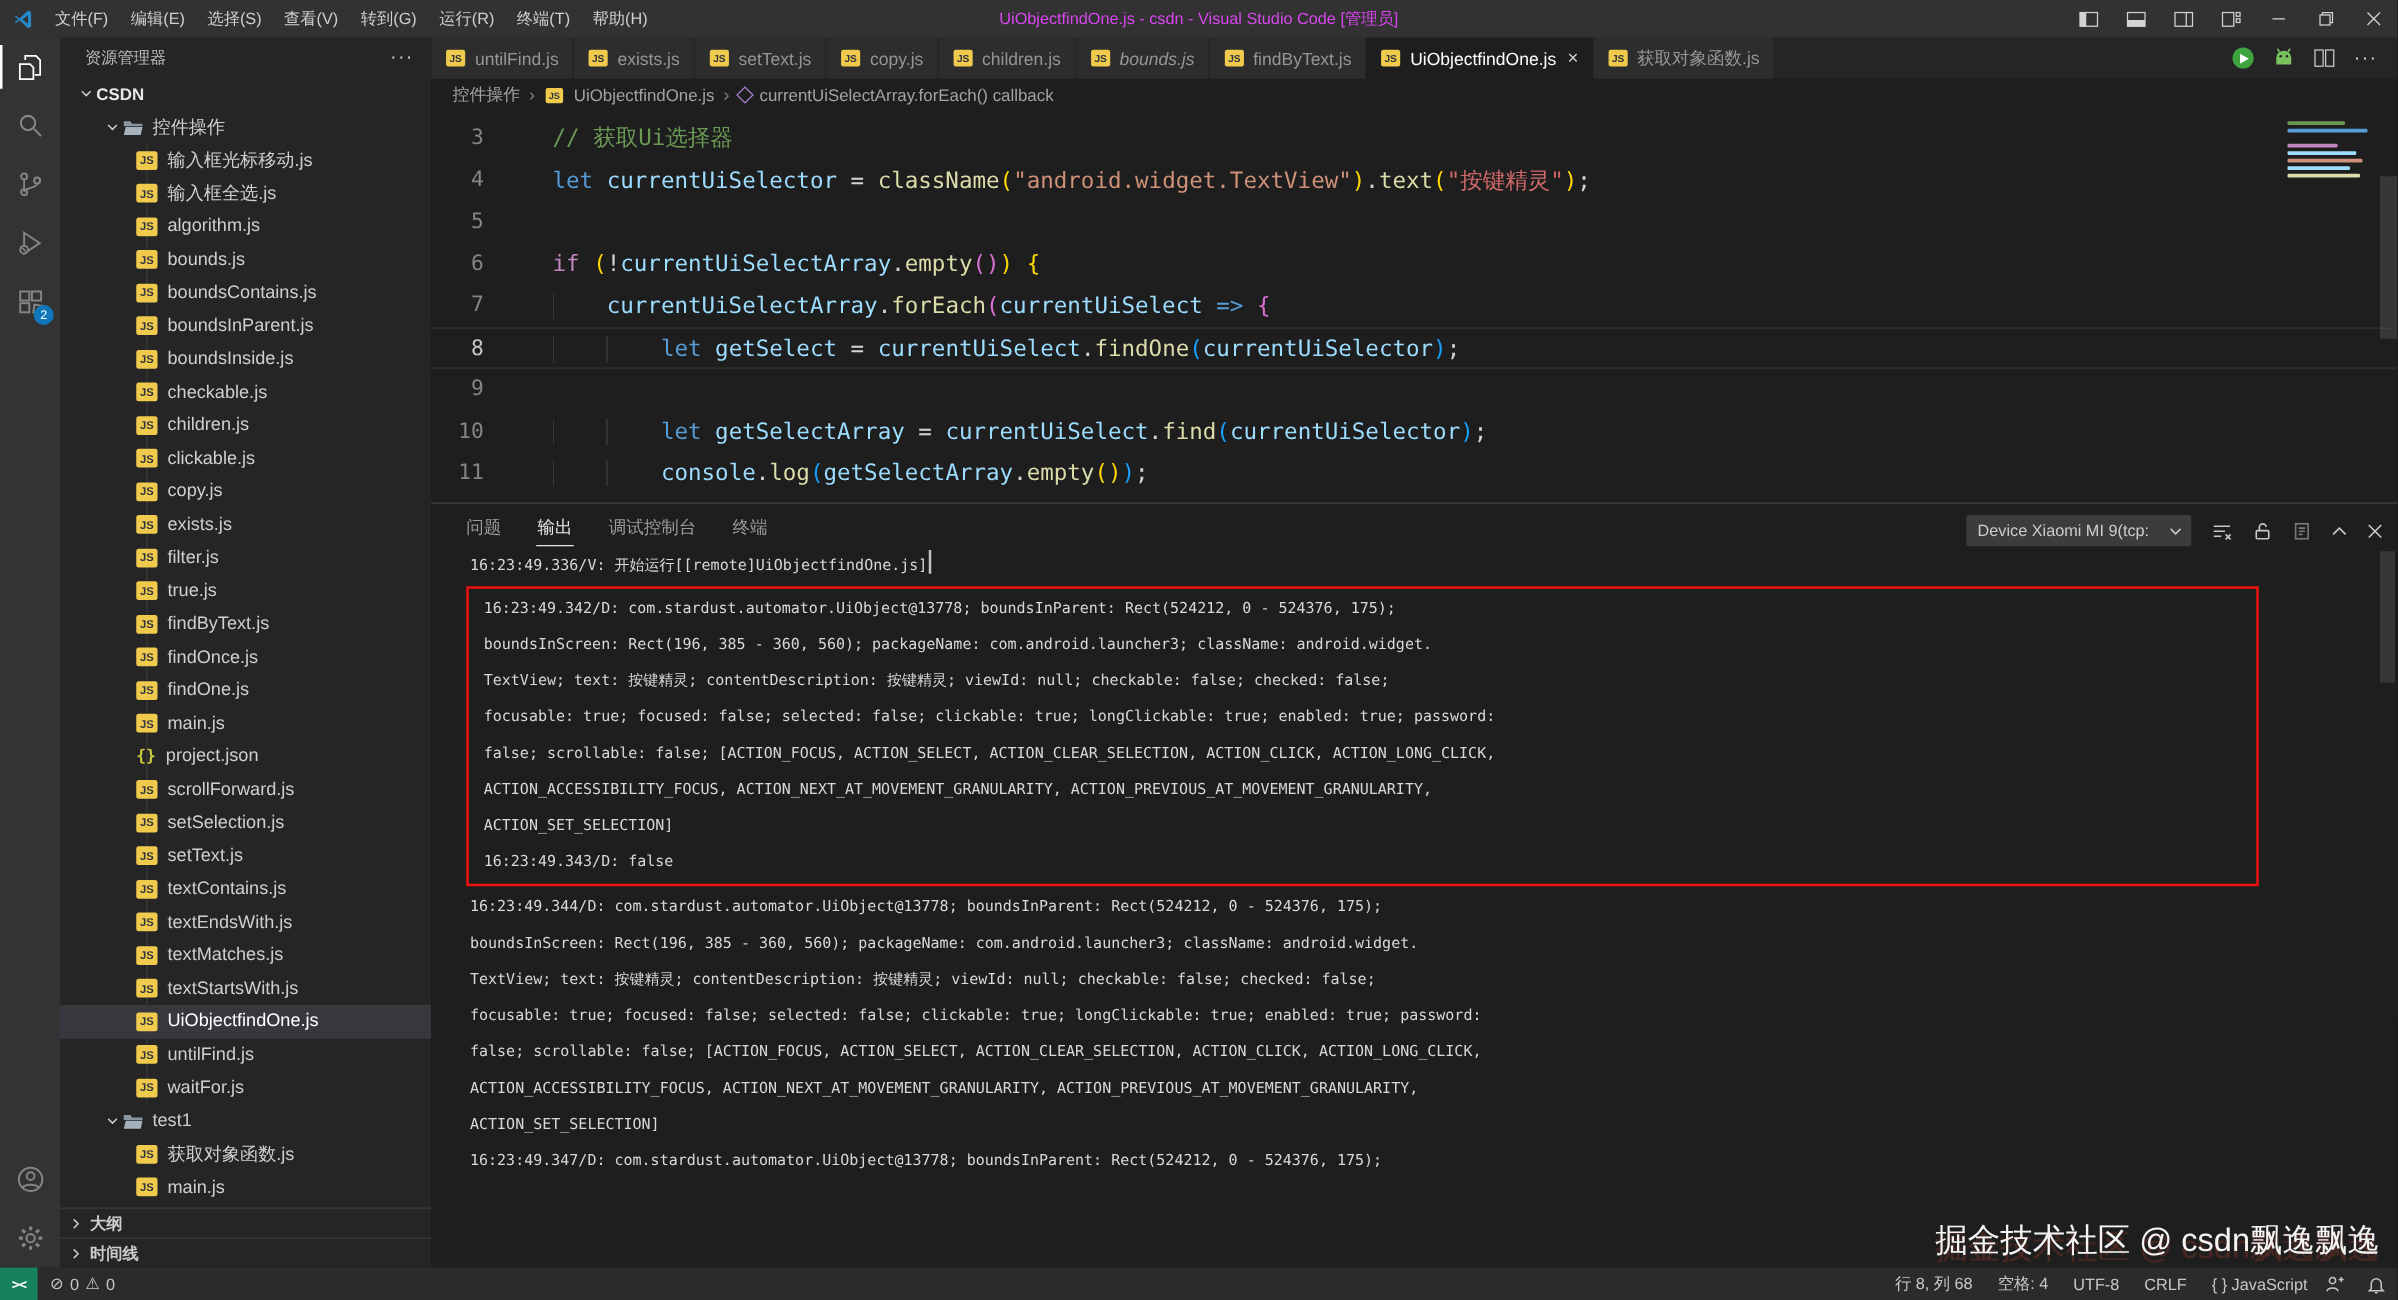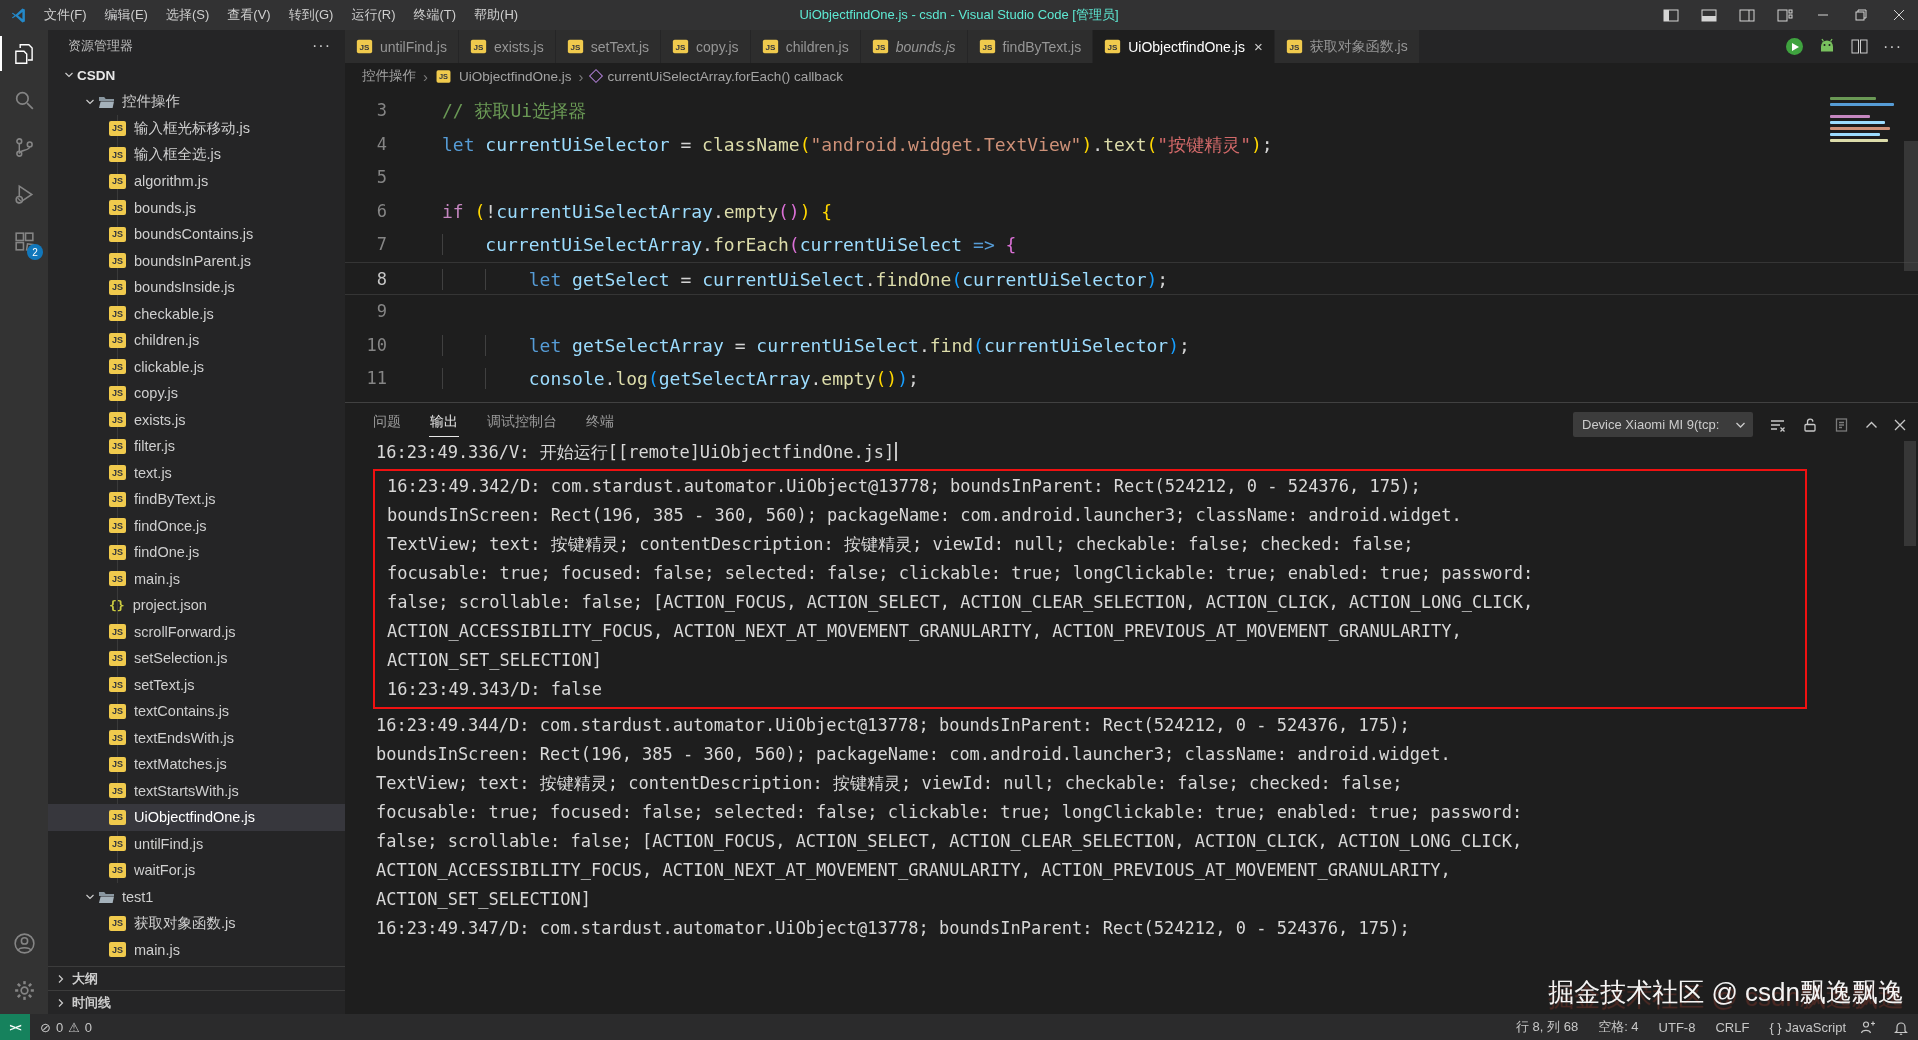--- a/index.html
+++ b/index.html
@@ -6,21 +6,21 @@
   html,body{width:1918px;height:1040px;overflow:hidden;background:#1e1e1e}
   .app{position:relative;width:1918px;height:1040px;background:#1e1e1e;color:#ccc;
        font-family:"Liberation Sans","DejaVu Sans",sans-serif;overflow:hidden}
   .icn{display:inline-flex;align-items:center;justify-content:center;line-height:0}
 
   
   .titlebar{height:30px;background:#323233;display:flex;align-items:center;position:relative;font-size:13px}
   .logo{margin:0 8px 0 10px}
   .menus{display:flex}
   .menus .mi{padding:0 9px;color:#cfcfcf;line-height:30px}
-  .tb-title{position:absolute;left:50%;transform:translateX(-50%);color:#5eead4;white-space:nowrap}
+  .tb-title{position:absolute;left:50%;transform:translateX(-50%);color:#d946ef;white-space:nowrap}
   .tb-controls{margin-left:auto;display:flex;height:100%}
   .tbc{width:38px;height:100%;display:flex;align-items:center;justify-content:center;color:#d4d4d4}
 
   
   .main{display:flex;height:984px}
   .activitybar{width:48px;background:#333333;display:flex;flex-direction:column;align-items:center}
   .ab-item{width:48px;height:47px;display:flex;align-items:center;justify-content:center;position:relative}
   .ab-item.active::before{content:'';position:absolute;left:0;top:6px;bottom:6px;width:2px;background:#fff}
   .badge{position:absolute;right:5px;bottom:5px;background:var(--badge,#1177bb);color:#fff;border-radius:50%;
          width:16px;height:16px;font-size:10px;display:flex;align-items:center;justify-content:center}
@@ -84,21 +84,21 @@
 
   
   .panel{flex:1;border-top:1px solid #414141;display:flex;flex-direction:column;position:relative;min-height:0}
   .panel-header{height:34px;display:flex;align-items:flex-end;padding:0 12px 0 27px;flex:none}
   .ptab{margin-right:27px;font-size:14px;color:#9b9b9b;padding:7px 1px 5px}
   .ptab.active{color:#e7e7e7;border-bottom:1px solid #e7e7e7}
   .panel-right{margin-left:auto;display:flex;align-items:center;gap:16px;color:#c8c8c8}
   .device{background:#3c3c3c;height:25px;display:flex;align-items:center;padding:0 7px 0 9px;font-size:13px;
           color:#ccc;width:180px;white-space:nowrap;overflow:hidden;border-radius:2px}
   .device .dchev{margin-left:auto;flex:none}
-  .output{flex:1;overflow:hidden;padding:1px 0 0 24px;font-family:"DejaVu Sans Mono",monospace;font-size:17px;
+  .output{flex:1;overflow:hidden;padding:1px 0 0 24px;font-family:"DejaVu Sans Mono",monospace;font-size:12px;
           line-height:29px;color:#d8d8d8}
   .oline{white-space:pre;padding-left:7px}
   .obox{border:2px solid var(--red,#f01111);width:1434px;padding:1px 4px 3px 5px;margin:2px 4px}
   .cursor{display:inline-block;width:2px;height:19px;background:#c4c4c4;vertical-align:-3px;margin-left:1px}
   .panel-scroll{position:absolute;right:2px;top:38px;width:12px;height:105px;background:#4f4f4f;opacity:.5}
 
   
   .statusbar{height:26px;background:#2b2b2c;display:flex;align-items:center;font-size:13px;color:#c7c7c7}
   .remote{width:30px;height:100%;background:var(--green,#16825d);color:#fff;display:flex;align-items:center;
           justify-content:center;font-size:11px;font-weight:bold;letter-spacing:-1px;font-family:"DejaVu Sans Mono",monospace}
@@ -317,21 +317,21 @@
           <div class="trow d2">
             <span class="jsic">JS</span>
             <span class="tlabel">exists.js</span>
           </div>
           <div class="trow d2">
             <span class="jsic">JS</span>
             <span class="tlabel">filter.js</span>
           </div>
           <div class="trow d2">
             <span class="jsic">JS</span>
-            <span class="tlabel">text.js</span>
+            <span class="tlabel">true.js</span>
           </div>
           <div class="trow d2">
             <span class="jsic">JS</span>
             <span class="tlabel">findByText.js</span>
           </div>
           <div class="trow d2">
             <span class="jsic">JS</span>
             <span class="tlabel">findOnce.js</span>
           </div>
           <div class="trow d2">

